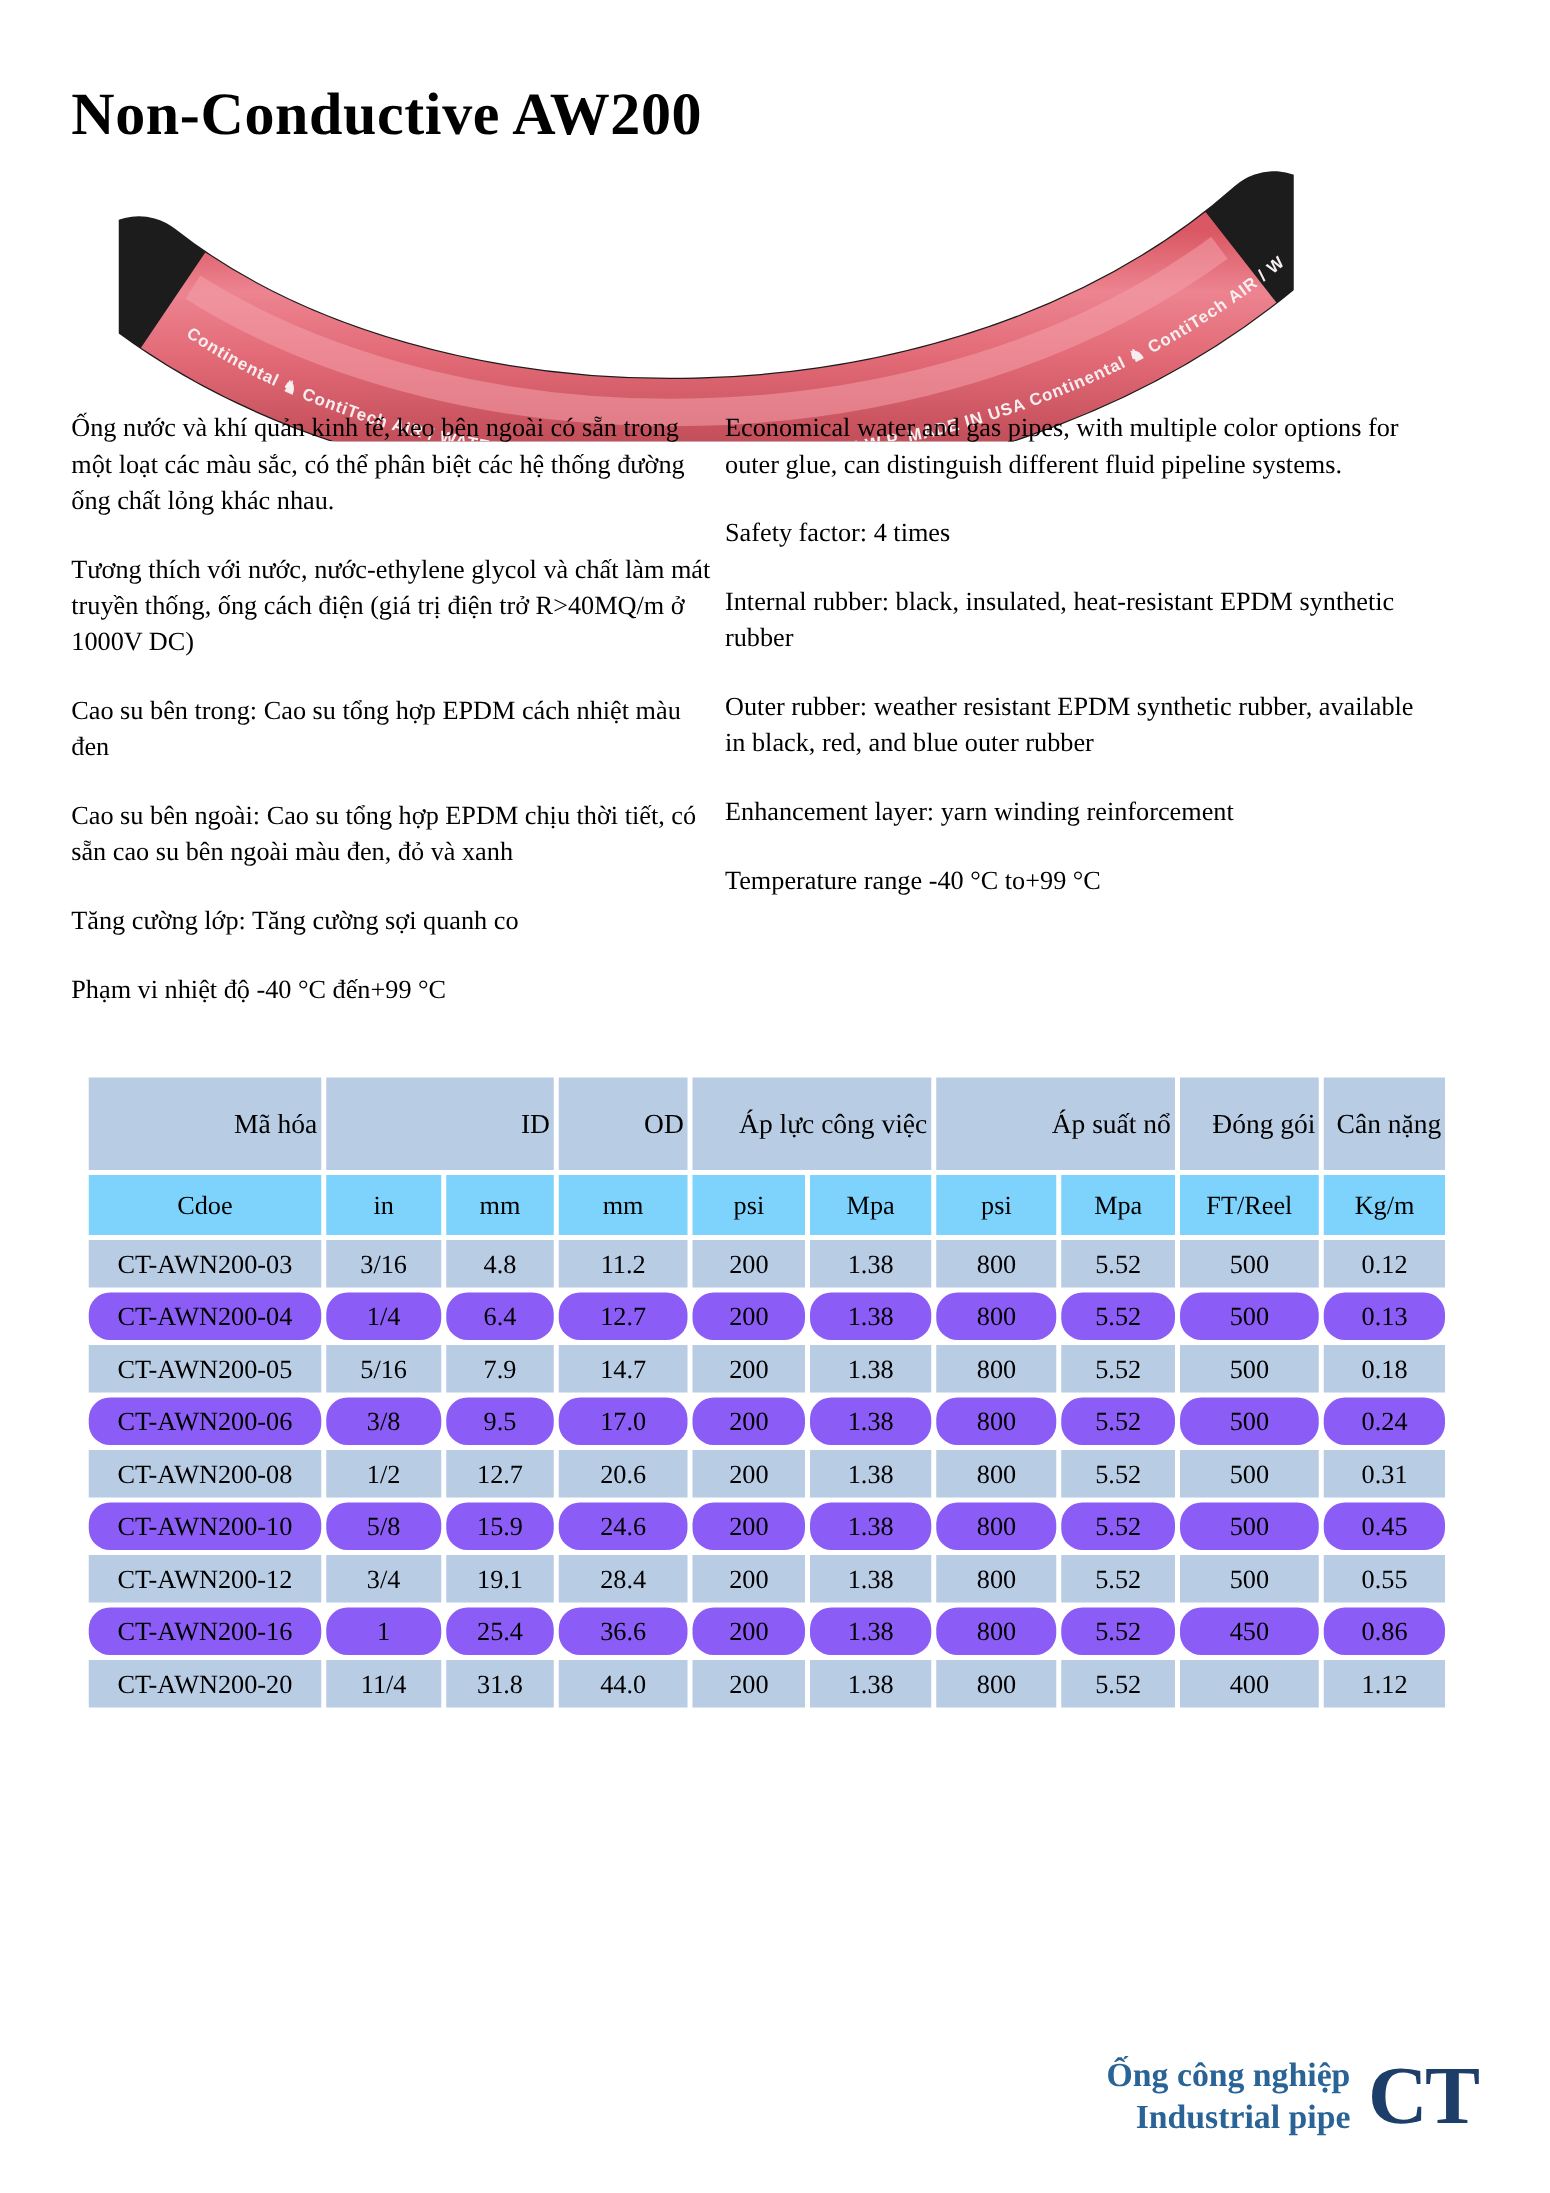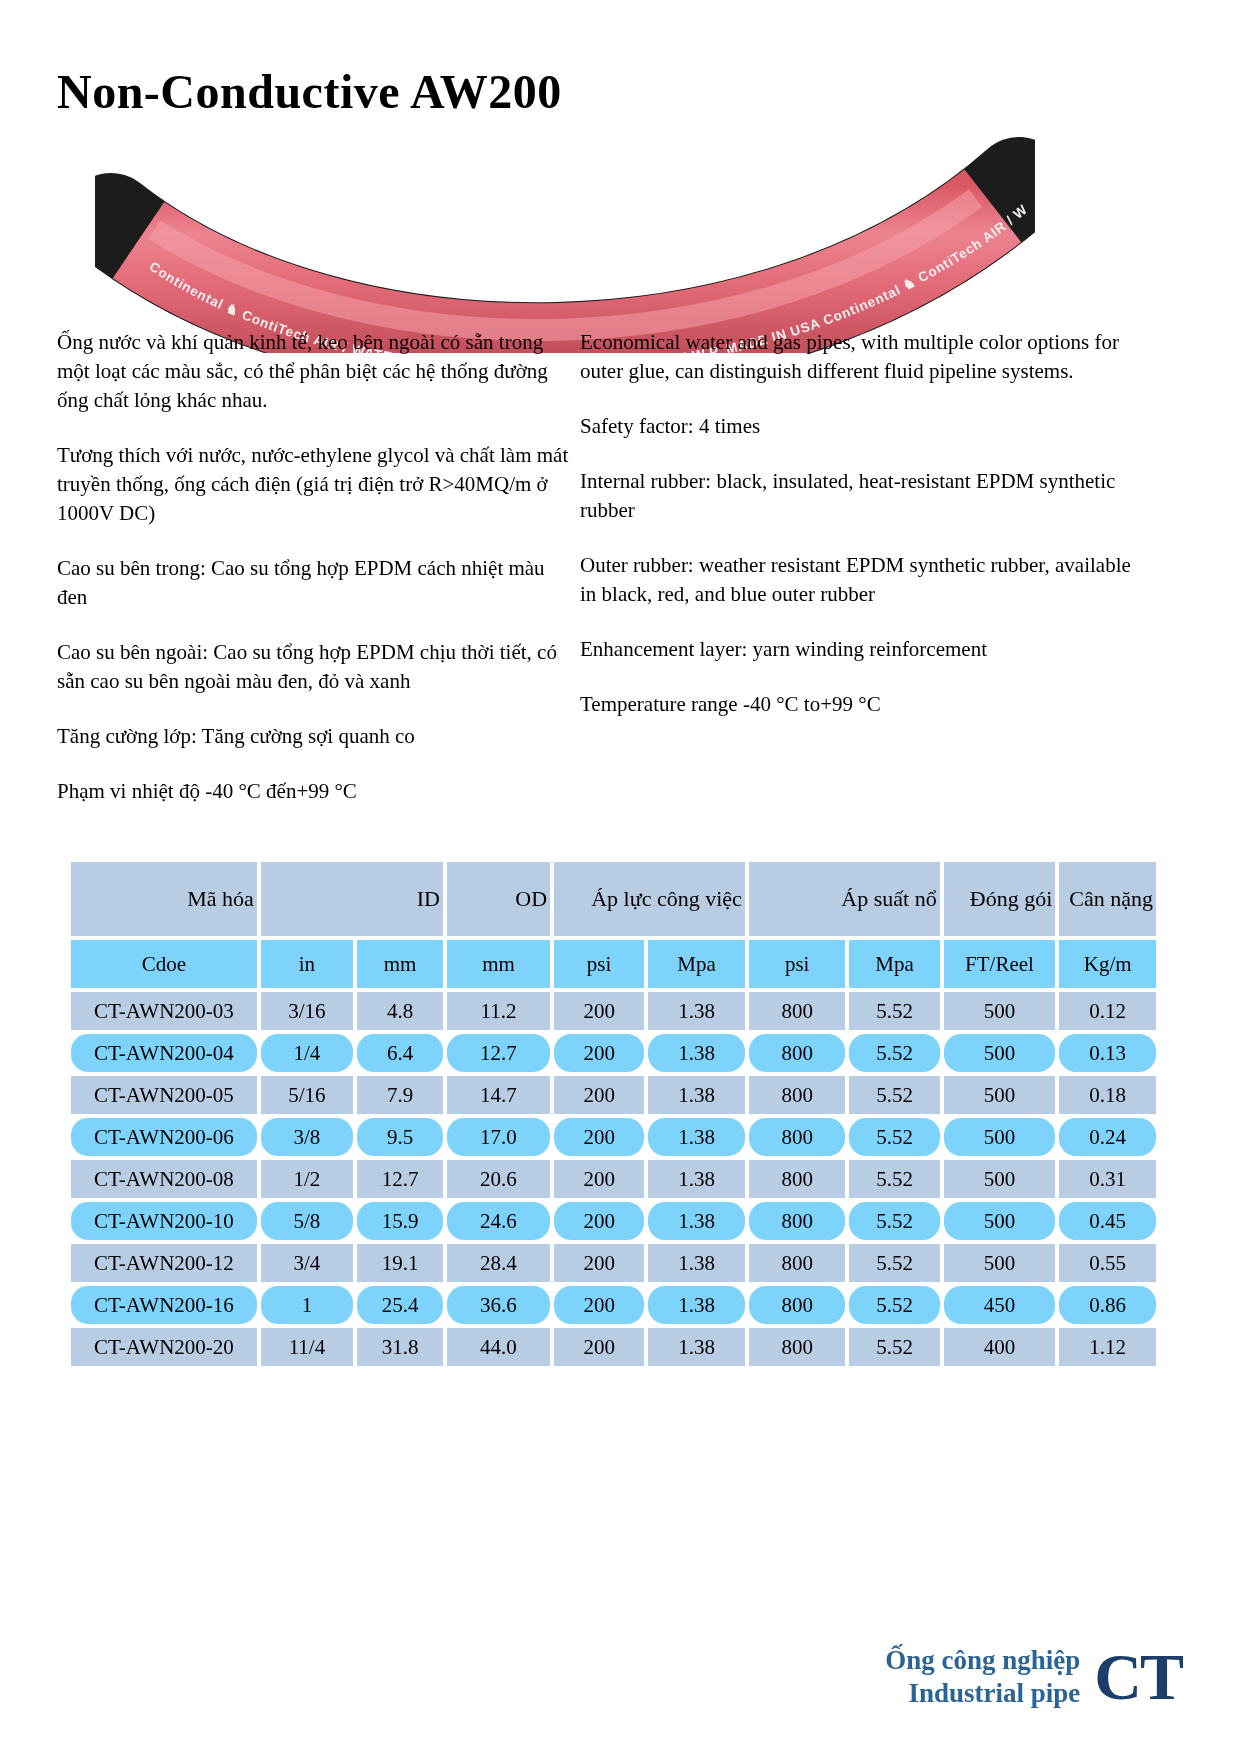--- a/index.html
+++ b/index.html
@@ -35,21 +35,21 @@
     font-size:21px;
   }
   .spec-table th,.spec-table td{
     text-align:center;vertical-align:middle;
     font-weight:normal;
     padding:6px 3px;
   }
   .spec-table th.group{background:#b8cce4;height:62px;font-size:22px;text-align:right;}
   .spec-table td.unit{background:#7dd3fc;height:36px;}
   .spec-table tr.dark td{background:#b8cce4;}
-  .spec-table tr.light td{background:#7dd3fc;border-radius:17px;}
+  .spec-table tr.light td{background:#8b5cf6;border-radius:17px;}
   .spec-table tbody td{height:26px;}
   .footer{
     position:absolute;right:58px;bottom:44px;
     display:flex;align-items:center;
   }
   .footer-text{
     text-align:right;font-weight:bold;font-size:27px;line-height:1.22;
     color:#2a6496;
     margin-left:12px;
   }

